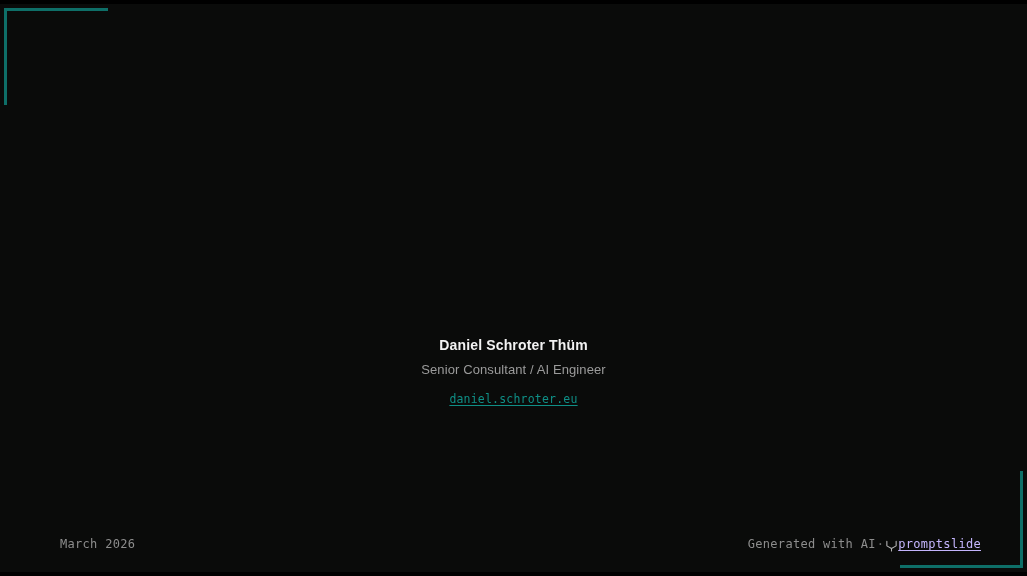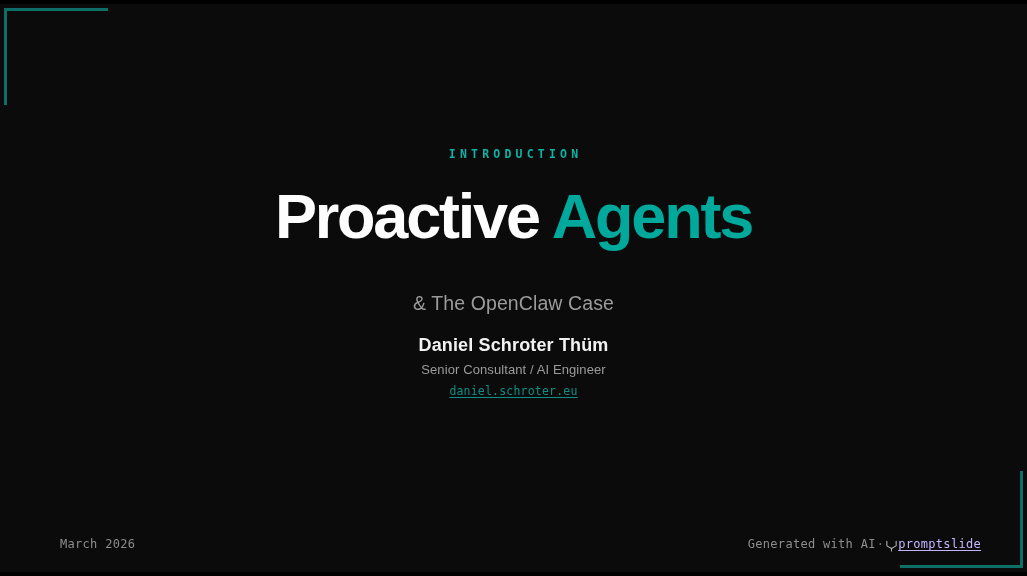--- a/index.html
+++ b/index.html
@@ -96,36 +96,36 @@
 
   
   .author {
     position: absolute;
     left: 0;
     right: 0;
     top: 332px;
     text-align: center;
   }
   .author-name {
-    font-size: 18px;
+    font-size: 14px;
     font-weight: 700;
     color: #f2f2f2;
     letter-spacing: 0.15px;
     line-height: 19px;
   }
   .author-role {
     margin-top: 6px;
     font-size: 13px;
     font-weight: 400;
     color: #9b9b9b;
     letter-spacing: 0.1px;
     line-height: 18px;
   }
   .author-link {
-    margin-top: 4px;
+    margin-top: 12px;
     display: inline-block;
     font-family: "DejaVu Sans Mono", "Liberation Mono", monospace;
     font-size: 11.5px;
     color: #0f8f86;
     text-decoration: underline;
     text-underline-offset: 2px;
     letter-spacing: 0.2px;
     line-height: 16px;
     cursor: pointer;
   }
@@ -176,25 +176,20 @@
 </style>
 </head>
 <body>
 
 <div class="stage">
   <div class="slide">
 
     <div class="bracket bracket-tl"></div>
     <div class="bracket bracket-br"></div>
 
-    <div class="hero">
-      <div class="eyebrow">INTRODUCTION</div>
-      <h1 class="title"><span>Proactive</span> <span class="accent">Agents</span></h1>
-      <div class="subtitle">&amp; The OpenClaw Case</div>
-    </div>
 
     <div class="author">
       <div class="author-name">Daniel Schroter Thüm</div>
       <div class="author-role">Senior Consultant / AI Engineer</div>
       <a class="author-link">daniel.schroter.eu</a>
     </div>
 
     <div class="footer-left">March 2026</div>
 
     <div class="footer-right">

